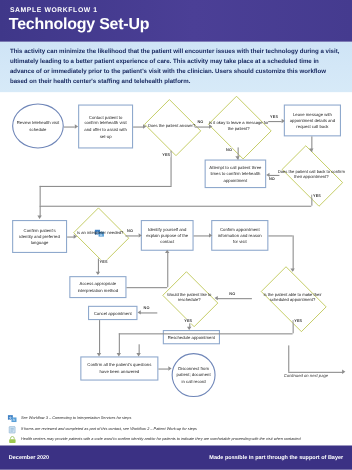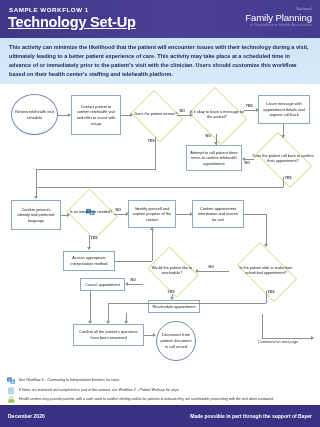--- a/index.html
+++ b/index.html
@@ -17,21 +17,20 @@
   }
   .hdr-kicker{
     position:absolute;left:9px;top:6px;
     font-size:6.2px;font-weight:bold;color:#ffffff;
     letter-spacing:0.55px;
   }
   .hdr-title{
     position:absolute;left:8px;top:14px;
     font-size:14.5px;font-weight:bold;color:#ffffff;
     letter-spacing:-0.2px;
-    text-decoration:underline;
   }
   .logo{position:absolute;right:8px;top:8px;text-align:right;line-height:1;}
   .logo-small{font-size:3.6px;color:#b9b3db;letter-spacing:.3px;display:block;margin-bottom:1px;}
   .logo-main{font-size:9.6px;color:#ffffff;display:block;letter-spacing:-0.1px;}
   .logo-sub{font-size:3.7px;color:#9d95c9;display:block;margin-top:1.5px;letter-spacing:.15px;}
 
   
   .intro{
     position:absolute;left:0;top:38px;width:320px;height:46px;
     background:#cfe3f5;
@@ -101,25 +100,20 @@
   }
   .foot-left{position:absolute;left:8px;top:8px;font-size:5px;font-weight:bold;color:#ffffff;}
   .foot-right{position:absolute;right:8px;top:8px;font-size:5px;font-weight:bold;color:#ffffff;}
 </style>
 </head>
 <body>
 
 <div class="header">
   <div class="hdr-kicker">SAMPLE WORKFLOW 1</div>
   <div class="hdr-title">Technology Set-Up</div>
-  <div class="logo">
-    <span class="logo-small">National</span>
-    <span class="logo-main">Family Planning</span>
-    <span class="logo-sub">&amp; Reproductive Health Association</span>
-  </div>
 </div>
 
 <div class="intro">
   <p>This activity can minimize the likelihood that the patient will encounter issues with their technology during a visit, ultimately leading to a better patient experience of care. This activity may take place at a scheduled time in advance of or immediately prior to the patient's visit with the clinician. Users should customize this workflow based on their health center's staffing and telehealth platform.</p>
 </div>
 
 <div class="canvas">
 
   <div class="node term" style="left:11px;top:10px;width:47px;height:41px;">
     <span>Review telehealth visit schedule</span>

